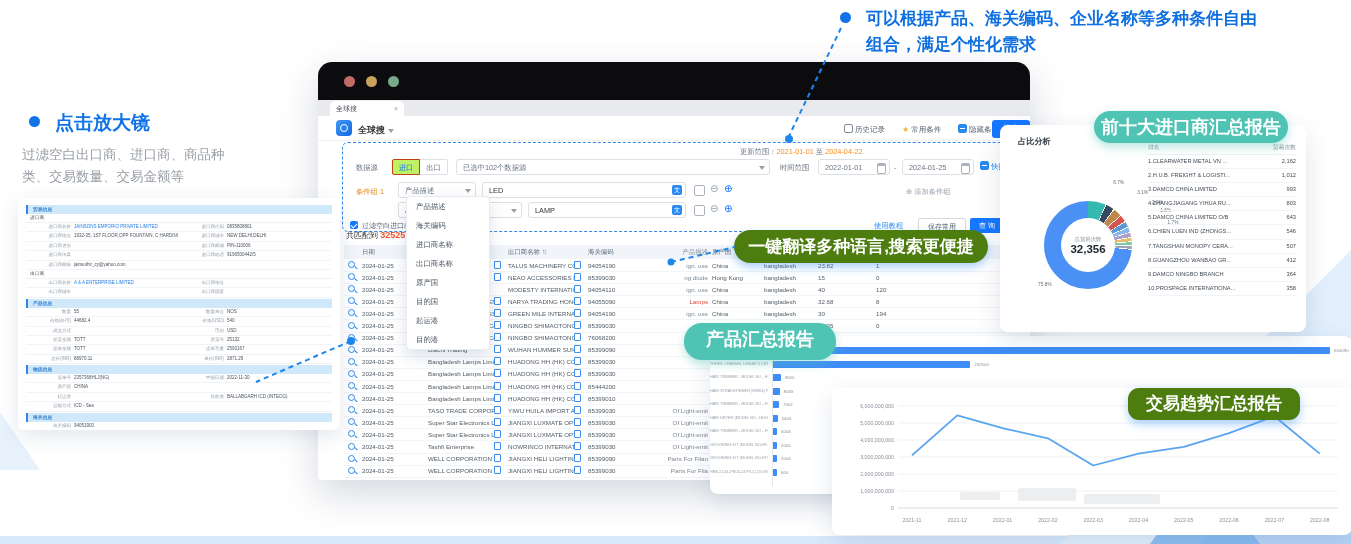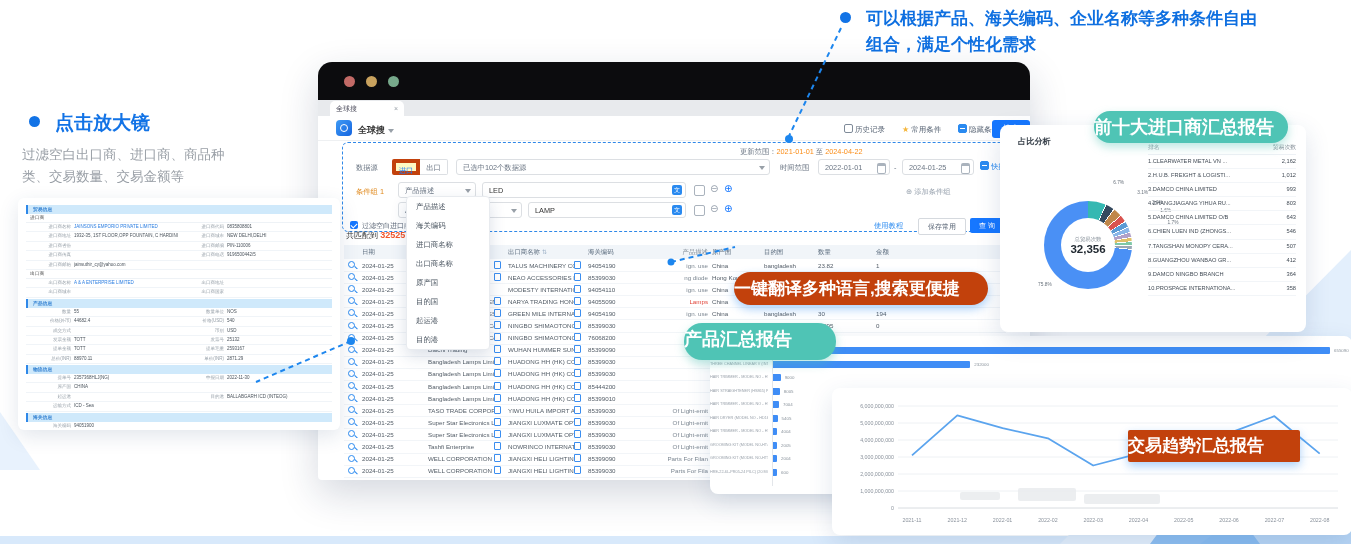--- a/index.html
+++ b/index.html
@@ -47,21 +47,21 @@
   .tb-ic.blue{background:#2a8af0;border-color:#2a8af0;position:relative;}
   .tb-ic.blue:after{content:"";position:absolute;left:1px;top:2.5px;width:5px;height:1.4px;background:#fff;}
   .star{color:#f5b63c;font-size:8px;margin-right:2px;}
   #search-btn{position:absolute;left:674px;top:58px;width:38px;height:18px;background:#1677ff;border-radius:3px;
     color:#fff;font-size:8px;text-align:center;line-height:18px;}
 
   #dash-box{position:absolute;left:24px;top:80px;width:666px;height:88px;border:1.5px dashed #2f88e8;border-radius:6px;}
   .f-label{position:absolute;font-size:7.3px;color:#6b7684;}
   .f-orange{color:#fa8c16;}
   .seg{position:absolute;height:16px;line-height:16px;font-size:7.3px;text-align:center;box-sizing:border-box;}
-  .seg.on{background:#fef9c3;border:4px solid #c2410c;color:#1677ff;border-radius:2px 0 0 2px;text-align:center;}
+  .seg.on{background:#bef264;border:1px solid #c2410c;color:#1677ff;border-radius:2px 0 0 2px;text-align:center;}
   .seg.off{background:#fff;border:1px solid #dcdfe3;border-left:none;color:#6b7684;border-radius:0 2px 2px 0;}
   .sel{position:absolute;height:16px;line-height:16px;border:1px solid #dcdfe3;border-radius:3px;background:#fff;
     font-size:7.3px;color:#6b7684;padding:0 14px 0 6px;box-sizing:border-box;white-space:nowrap;overflow:hidden;}
   .sel .caret{position:absolute;right:4px;top:6px;}
   .inp{position:absolute;height:16px;line-height:16px;border:1px solid #dcdfe3;border-radius:3px;background:#fff;
     font-size:7.3px;color:#333;padding:0 16px 0 6px;box-sizing:border-box;}
   .trans-ic{position:absolute;width:10px;height:10px;border-radius:2px;background:#2a8af0;color:#fff;font-size:6px;
     text-align:center;line-height:10px;}
   .mini-ic{position:absolute;font-size:10px;line-height:10px;color:#98a2ae;}
   .mini-ic.blue{color:#1677ff;}
@@ -133,27 +133,27 @@
   .baxis{position:absolute;left:62px;top:6px;bottom:8px;width:1px;background:#e3e6ea;}
   .bbar{position:absolute;left:63px;top:3px;height:7px;background:#3f8df6;border-radius:0 1px 1px 0;}
   .bval{position:absolute;top:4px;font-size:4.4px;color:#8a939c;white-space:nowrap;}
 
   
   #line-card{left:832px;top:388px;width:520px;height:147px;background:#fff;border-radius:8px;z-index:6;
     box-shadow:0 8px 24px rgba(31,68,121,.13);overflow:hidden;}
   .blob{position:absolute;background:#e9ebed;border-radius:2px;opacity:.85;}
 
   
-  .badge{position:absolute;color:#fff;font-weight:bold;z-index:10;white-space:nowrap;}
+  .badge{position:absolute;color:#fff;font-weight:bold;text-align:center;z-index:10;white-space:nowrap;}
   .badge.teal{background:#4fc4b5;box-shadow:0 4px 10px rgba(79,196,181,.4);}
-  .badge.blue{background:#c2410c;box-shadow:0 4px 10px rgba(42,138,240,.4);margin-top:42px;}
+  .badge.blue{background:#4d7c0f;box-shadow:0 4px 10px rgba(42,138,240,.4);}
   #badge-top-importers{left:1094px;top:111px;width:194px;height:32px;line-height:32px;border-radius:18px;font-size:18px;}
   #badge-translate{left:734px;top:230px;width:254px;height:33px;line-height:33px;border-radius:18px;font-size:17px;}
   #badge-product{left:684px;top:323px;width:152px;height:37px;line-height:33px;border-radius:18px;font-size:18px;}
-  #badge-trend{left:1128px;top:388px;width:172px;height:32px;line-height:32px;border-radius:2px;font-size:17px;}
+  #badge-trend{left:1128px;top:388px;width:172px;height:32px;line-height:32px;border-radius:11px;font-size:17px;}
 </style>
 </head>
 <body>
 
 <div id="canvas">
 
   <svg class="decor" width="1351" height="544" style="left:0;top:0;">
     <rect x="0" y="536" width="1351" height="8" fill="#d8e9fb"></rect>
     <polygon points="1060,544 1351,250 1351,544" fill="#e3effc"></polygon>
     <polygon points="1200,544 1351,430 1351,544" fill="#b7d5f5"></polygon>

